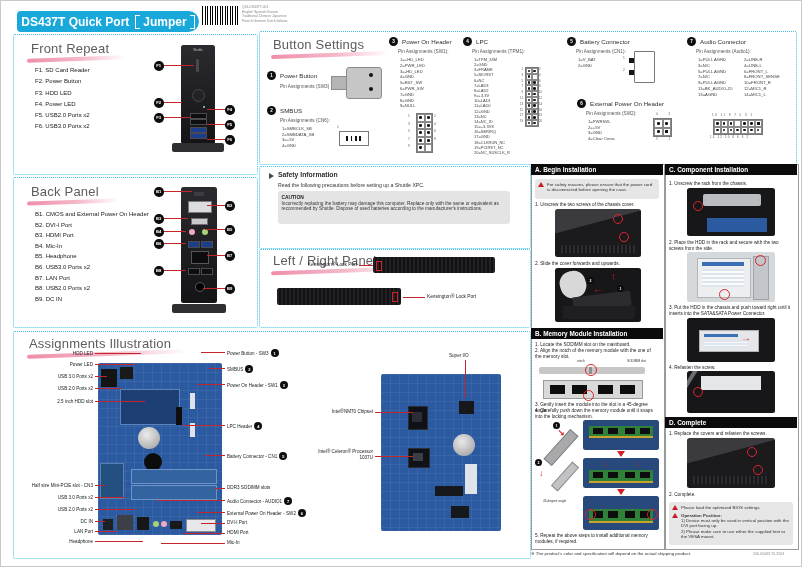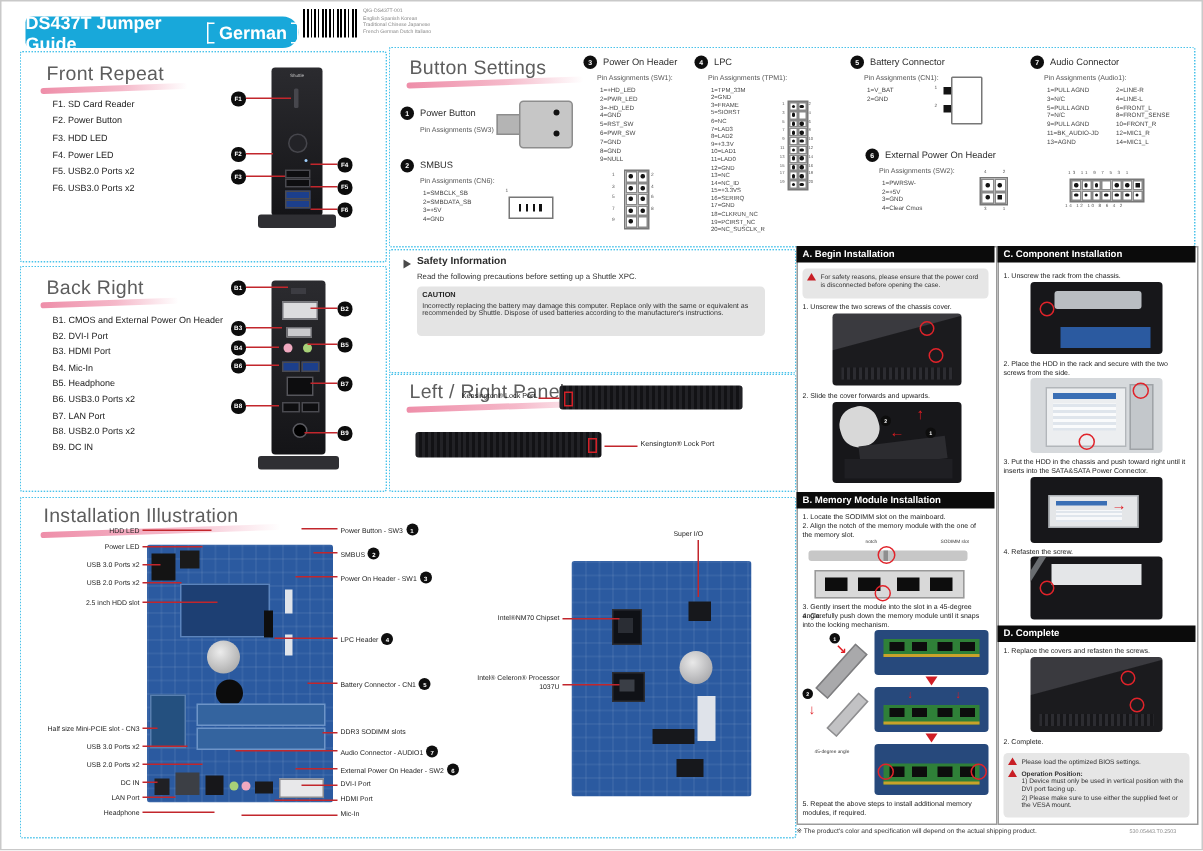--- a/index.html
+++ b/index.html
@@ -62,23 +62,23 @@
   .ram{position:absolute;background:#2f8038;border-bottom:2px solid #c9a22b}
   .chip{position:absolute;background:#0d0d0d}
   .pre{white-space:pre-line}
 </style>
 </head>
 <body>
 
 <div id="page">
 
   <div class="abs banner" style="left:16px;top:10px;width:182px;height:21px">
-    <span>DS437T Jumper Guide</span>
+    <span>DS437T Quick Port</span>
     <span class="br brl"></span>
-    <span>German</span>
+    <span>Jumper</span>
     <span class="br brr"></span>
   </div>
   <div class="abs" style="left:201px;top:5px;width:36px;height:19px;background:repeating-linear-gradient(90deg,#000 0 1px,#fff 1px 2.5px,#000 2.5px 4px,#fff 4px 5px)"></div>
   <div class="tiny" style="left:241px;top:4px">QIG-DS437T-001
 English Spanish Korean
 Traditional Chinese Japanese
 French German Dutch Italiano</div>
 
   <div class="dotbox" style="left:12px;top:33px;width:243px;height:139px"></div>
   <div class="h1" style="left:30px;top:40px">Front Repeat</div>
@@ -107,21 +107,21 @@
   <div class="callout" style="left:224px;top:119px">F5</div>
   <div class="callout" style="left:224px;top:134px">F6</div>
   <i class="rline" style="left:163px;top:64px;width:30px"></i>
   <i class="rline" style="left:163px;top:101px;width:18px"></i>
   <i class="rline" style="left:163px;top:116px;width:26px"></i>
   <i class="rline" style="left:206px;top:108px;width:18px"></i>
   <i class="rline" style="left:206px;top:123px;width:18px"></i>
   <i class="rline" style="left:206px;top:138px;width:18px"></i>
 
   <div class="dotbox" style="left:12px;top:176px;width:243px;height:149px"></div>
-  <div class="h1" style="left:30px;top:183px">Back Right</div>
+  <div class="h1" style="left:30px;top:183px">Back Panel</div>
   <div class="sw" style="left:26px;top:199px;width:92px"></div>
   <div class="lst" style="left:34px;top:208px;line-height:10.6px">B1. CMOS and External Power On Header
 B2. DVI-I Port
 B3. HDMI Port
 B4. Mic-In
 B5. Headphone
 B6. USB3.0 Ports x2
 B7. LAN Port
 B8. USB2.0 Ports x2
 B9. DC IN</div>
@@ -455,21 +455,21 @@
   </div>
   <div class="abs" style="left:296px;top:261px;width:60px;text-align:right;font-size:4.8px;color:#222;white-space:nowrap">Kensington® Lock Port</div>
   <i class="rline" style="left:358px;top:264px;width:14px"></i>
   <div class="abs" style="left:276px;top:287px;width:124px;height:17px;border-radius:2px;background:repeating-linear-gradient(90deg,#222226 0 2px,#121215 2px 4px)">
     <div style="position:absolute;right:3px;top:4px;width:4px;height:8px;border:1px solid #d42128"></div>
   </div>
   <div class="abs" style="left:426px;top:293px;font-size:4.8px;color:#222;white-space:nowrap">Kensington® Lock Port</div>
   <i class="rline" style="left:402px;top:296px;width:22px"></i>
 
   <div class="dotbox" style="left:12px;top:330px;width:516px;height:226px"></div>
-  <div class="h1" style="left:28px;top:335px">Installation Illustration</div>
+  <div class="h1" style="left:28px;top:335px">Assignments Illustration</div>
   <div class="sw" style="left:26px;top:351px;width:160px"></div>
 
   <div class="pcb" style="left:97px;top:362px;width:124px;height:172px">
     <div style="position:absolute;left:3px;top:6px;width:16px;height:18px;background:#141414"></div>
     <div style="position:absolute;left:22px;top:4px;width:13px;height:12px;background:#1a1a1a"></div>
     <div style="position:absolute;left:22px;top:26px;width:58px;height:34px;background:#1d3f73;border:1px solid #5b84bd"></div>
     <div style="position:absolute;left:78px;top:44px;width:6px;height:18px;background:#0e0e0e"></div>
     <div style="position:absolute;left:40px;top:64px;width:22px;height:22px;border-radius:50%;background:radial-gradient(circle at 40% 35%,#ececec,#9b9b9b)"></div>
     <div style="position:absolute;left:46px;top:90px;width:18px;height:18px;border-radius:50%;background:#0c0c0c"></div>
     <div style="position:absolute;left:92px;top:30px;width:5px;height:16px;background:#e0e4ea"></div>

